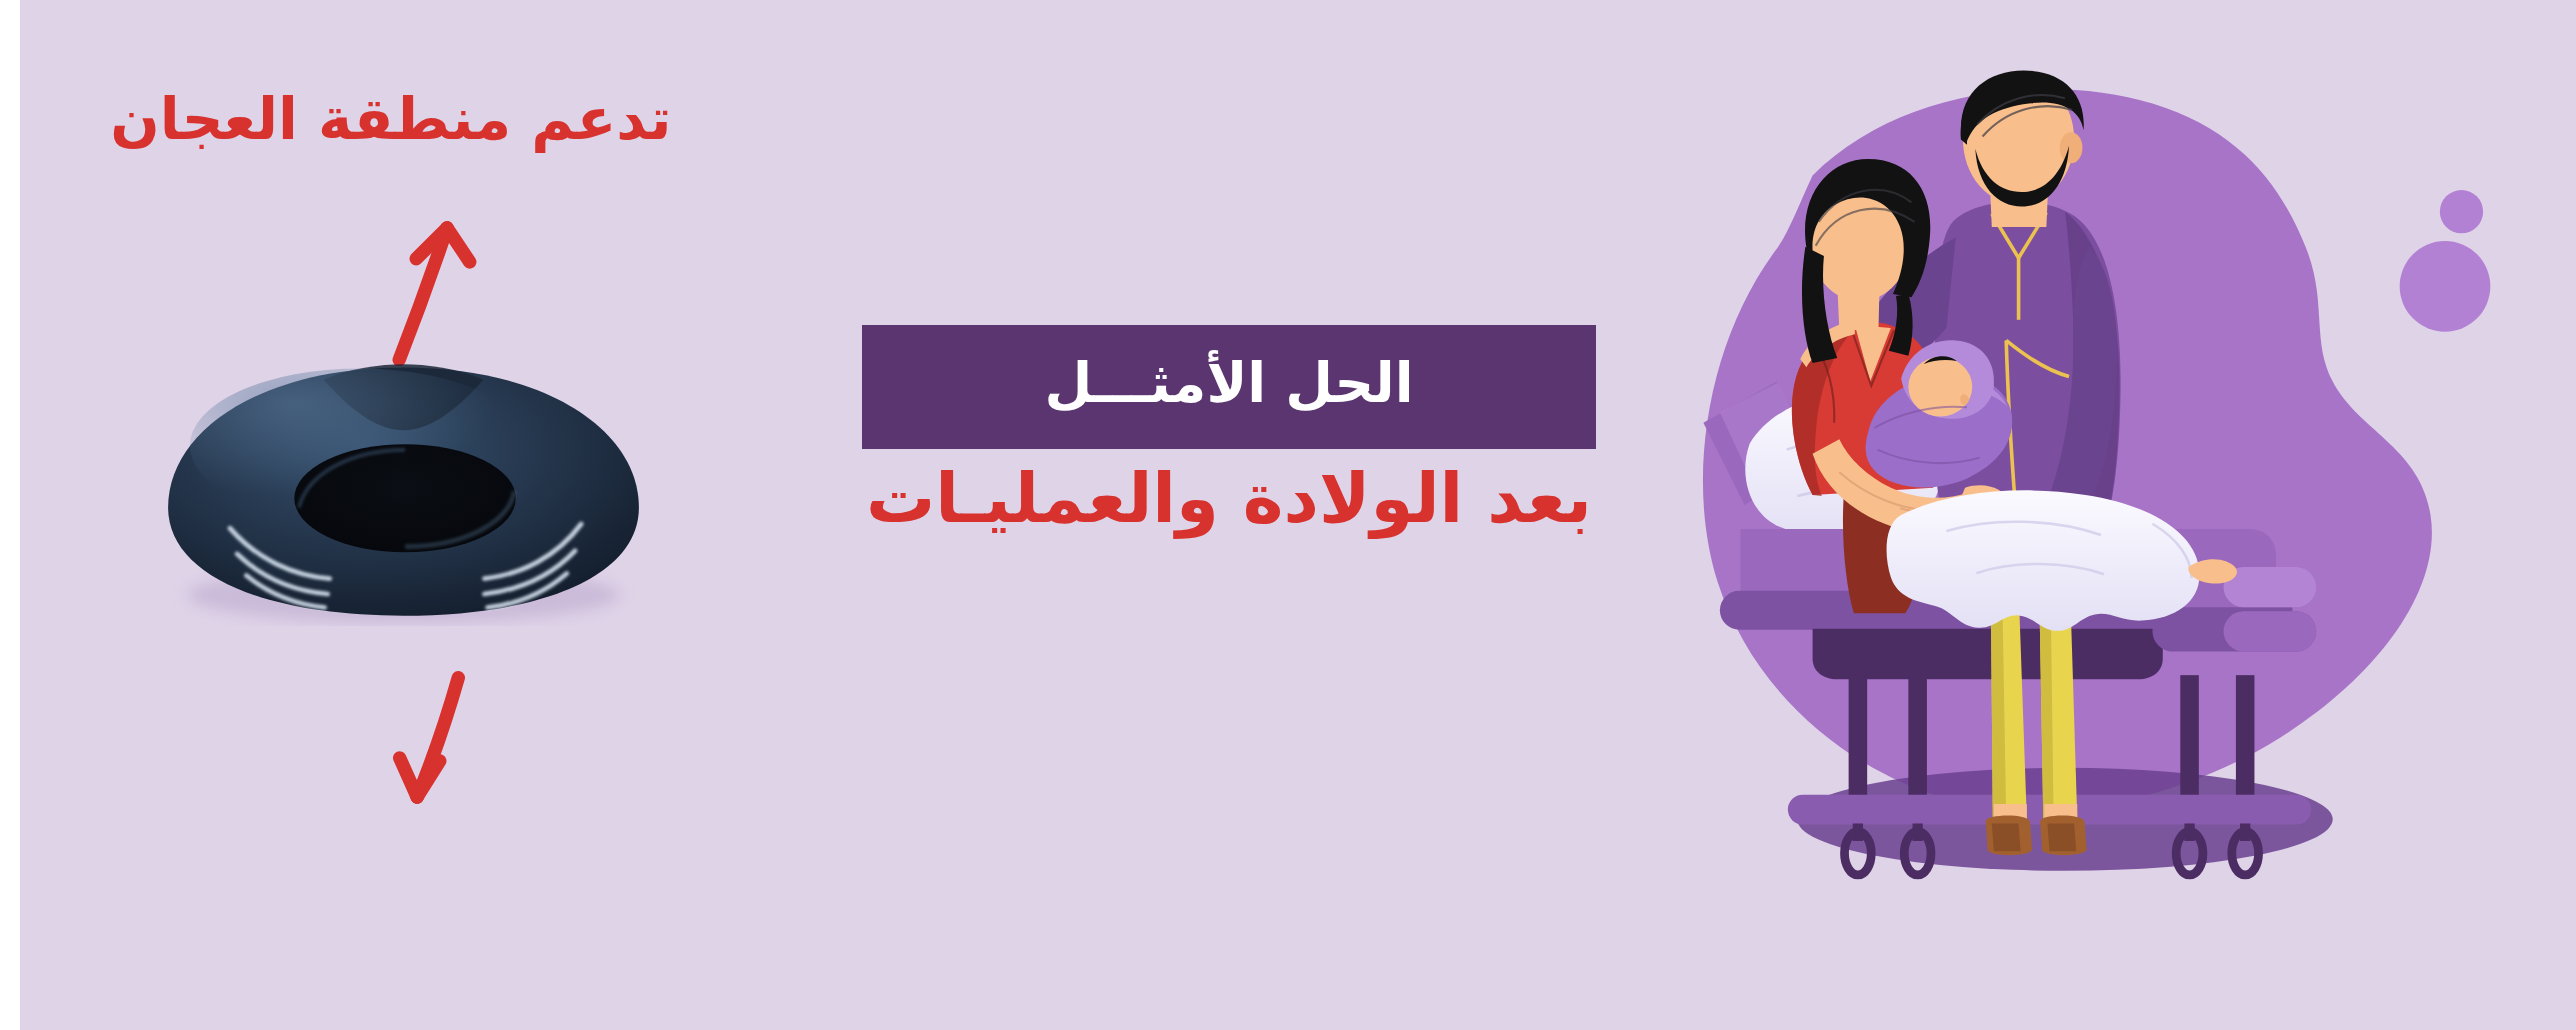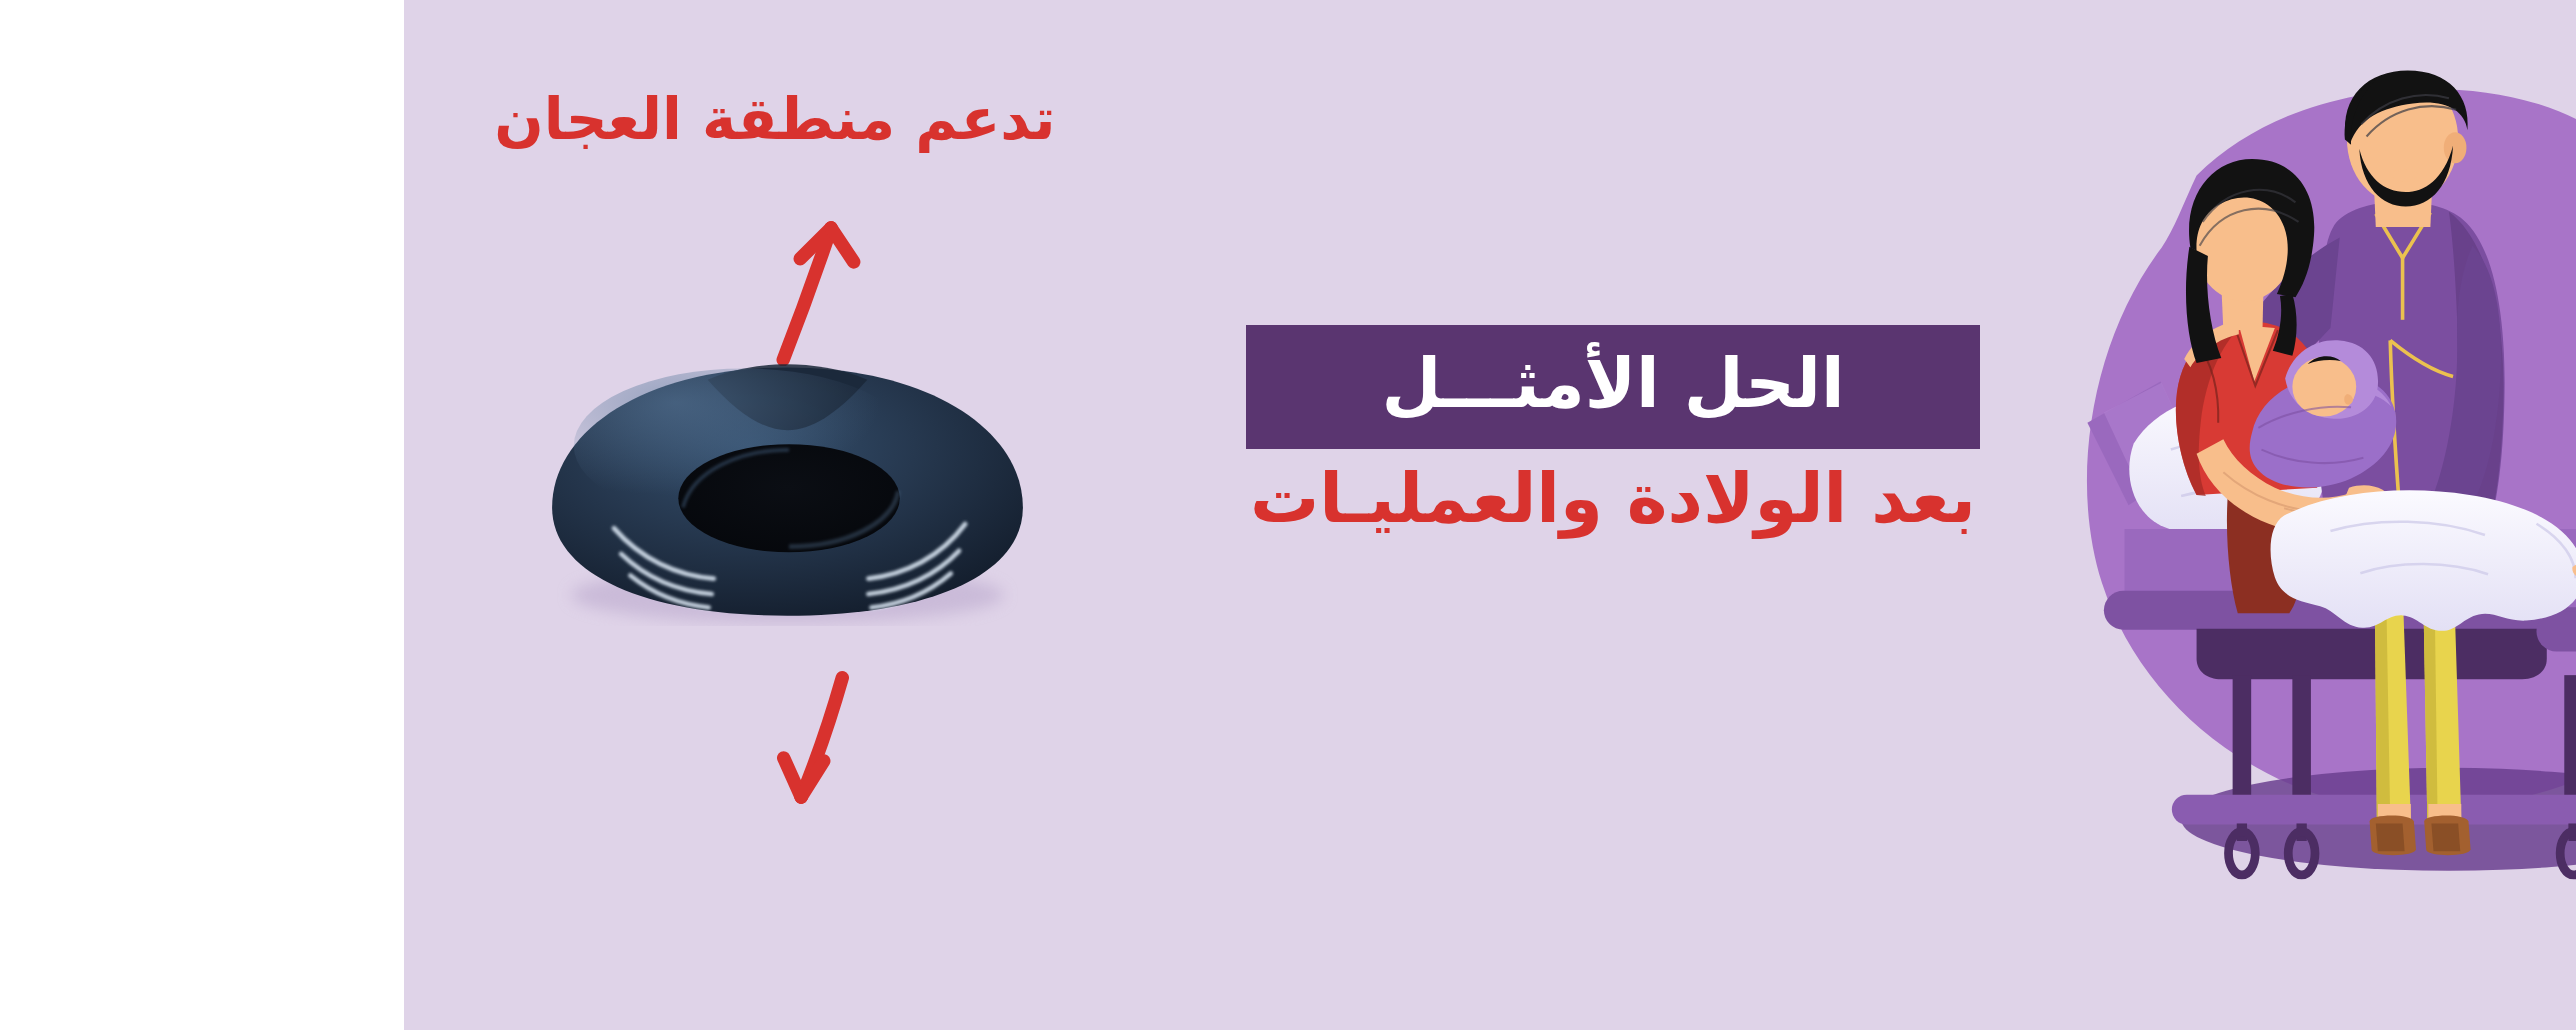--- a/index.html
+++ b/index.html
@@ -2,21 +2,21 @@
 <html lang="ar" dir="rtl" style="font-size:8.2px"><head>
 <meta charset="utf-8">
 <title>Donut Cushion Arabic Banner</title>
 <style>
   html,body{margin:0;padding:0;}
   body{
     width:2576px;height:1030px;overflow:hidden;
     font-family:"DejaVu Sans","Liberation Sans",sans-serif;
   }
   #banner{
-    position:relative;width:2172px;height:1030px;
+    position:relative;width:2556px;height:1030px;
     background:#DFD3E8;
     overflow:hidden;
   }
 
   
   #left-col{position:absolute;left:0;top:0;width:773px;height:1030px;}
 
   .red-caption{
     position:absolute;
     color:#D8322E;
@@ -50,21 +50,21 @@
   #center-col{
     position:absolute;left:824px;top:309px;width:773px;height:242px;
   }
   #headline-box{
     position:absolute;left:18px;top:15.5px;width:734px;height:124px;
     background:#5A3570;
     display:flex;align-items:center;justify-content:center;
   }
   #headline-text{
     color:#FFFFFF;
-    font-size:69px;
+    font-size:55px;
     font-weight:bold;
     direction:rtl;
     white-space:nowrap;
     line-height:1;
     letter-spacing:0px;
     transform:translateY(-3.1px);
   }
   #subtitle-text{
     position:absolute;left:18px;top:155px;width:734px;
     color:#D8322E;

